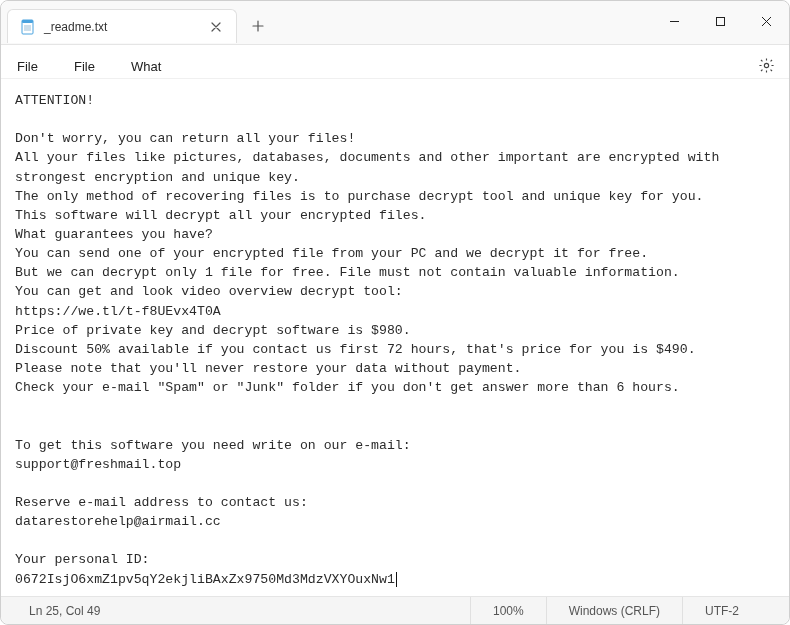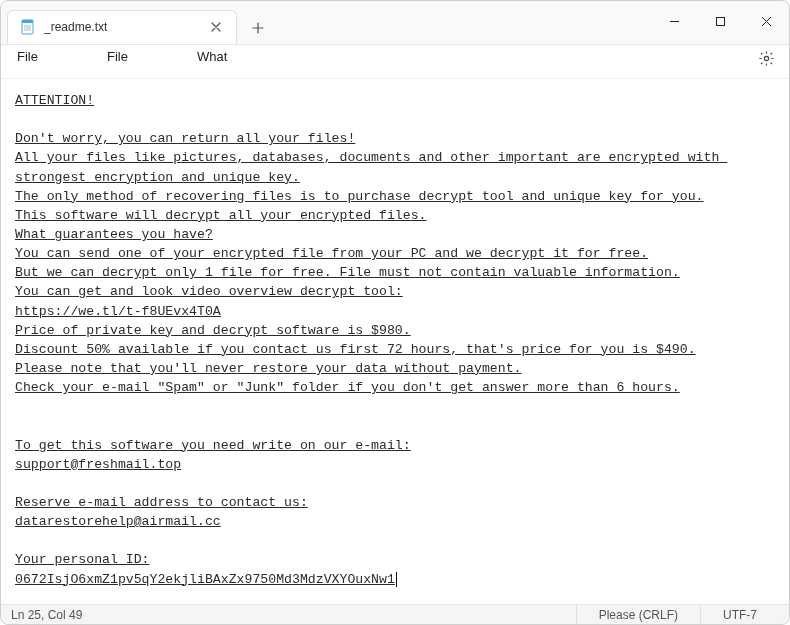--- a/index.html
+++ b/index.html
@@ -7,21 +7,21 @@
   .window {
     width: 790px; height: 625px; background: #ffffff;
     border: 1px solid #cfcfcf; border-radius: 8px;
     display: flex; flex-direction: column; position: relative;
   }
   .titlebar {
     height: 44px; display: flex; align-items: stretch;
     border-bottom: 1px solid #e5e5e5; background: #f9f9f9;
     border-radius: 8px 8px 0 0;
   }
-  .tab-group { display: flex; align-items: center; padding-left: 6px; }
+  .tab-group { display: flex; align-items: flex-start; padding-left: 6px; }
   .tab {
     display: flex; align-items: center; gap: 8px;
     height: 34px; padding: 0 12px; margin-top: 8px;
     background: #ffffff; border: 1px solid #e0e0e0;
     border-bottom: none; border-radius: 6px 6px 0 0;
     font-size: 12px; min-width: 230px; position: relative;
   }
   .tab .icon-box { width: 16px; height: 16px; display: flex; align-items: center; justify-content: center; }
   .tab .tab-title { flex: 1; color: #333; }
   .tab .close-x { width: 16px; height: 16px; display:flex; align-items:center; justify-content:center; color:#555; border-radius:3px; }
@@ -29,42 +29,41 @@
     width: 30px; height: 30px; margin: 10px 0 0 6px;
     display:flex; align-items:center; justify-content:center;
     color:#555; border-radius:4px;
   }
   .win-controls { margin-left: auto; display:flex; }
   .win-btn {
     width: 46px; height: 40px; display:flex; align-items:center; justify-content:center;
     color:#222;
   }
   .menubar {
-    height: 34px; display:flex; align-items:flex-start; padding: 0 10px;
+    height: 34px; display:flex; align-items:flex-end; padding: 0 10px;
     font-size: 13px; color:#222; background:#fff;
     border-bottom: 1px solid #f0f0f0;
-    gap: 33px;
   }
   .menu-item { padding: 4px 16px 4px 6px; margin-right: 14px; }
   .menubar .spacer { flex:1; }
   .gear { width:26px; height:26px; display:flex; align-items:center; justify-content:center; color:#444; }
   .editor {
     flex:1; overflow:auto; padding: 12px 14px 10px 14px;
     font-family: Consolas, "Courier New", monospace;
     font-size: 13.2px; line-height: 1.45; color:#2b2b2b;
-    white-space: pre-wrap; word-break: break-word; position:relative;text-decoration:underline;
+    white-space: pre-wrap; word-break: break-word; position:relative;
   }
   .caret {
     display:inline-block; width:1px; height:15px; background:#111;
     vertical-align: text-bottom; margin-left:1px;
   }
   .statusbar {
-    height: 20px; border-top:1px solid #e5e5e5; background:#f5f5f5;
+    height: 28px; border-top:1px solid #e5e5e5; background:#f5f5f5;
     display:flex; align-items:center; font-size:12px; color:#555;
-    padding: 0 10px; border-radius: 0 0 8px 8px;
+    padding: 0 28px; border-radius: 0 0 8px 8px;
   }
   .status-left { flex:0 0 auto; }
   .status-gap { flex:1; }
   .status-cell { padding: 0 22px; border-left:1px solid #e0e0e0; height:100%; display:flex; align-items:center; }
   svg { display:block; }
 </style>
 </head>
 <body>
 
 <div class="window">
@@ -148,17 +147,18 @@
 
 Reserve e-mail address to contact us:
 datarestorehelp@airmail.cc
 
 Your personal ID:
 0672IsjO6xmZ1pv5qY2ekjliBAxZx9750Md3MdzVXYOuxNw1</span><span class="caret"></span></div>
 
   <div class="statusbar">
     <div class="status-left">Ln 25, Col 49</div>
     <div class="status-gap"></div>
-    <div class="status-cell">Please (CRLF)</div>
-    <div class="status-cell">UTF-7</div>
+    <div class="status-cell">100%</div>
+    <div class="status-cell">Windows (CRLF)</div>
+    <div class="status-cell">UTF-2</div>
   </div>
 
 </div>
 
 </body></html>

